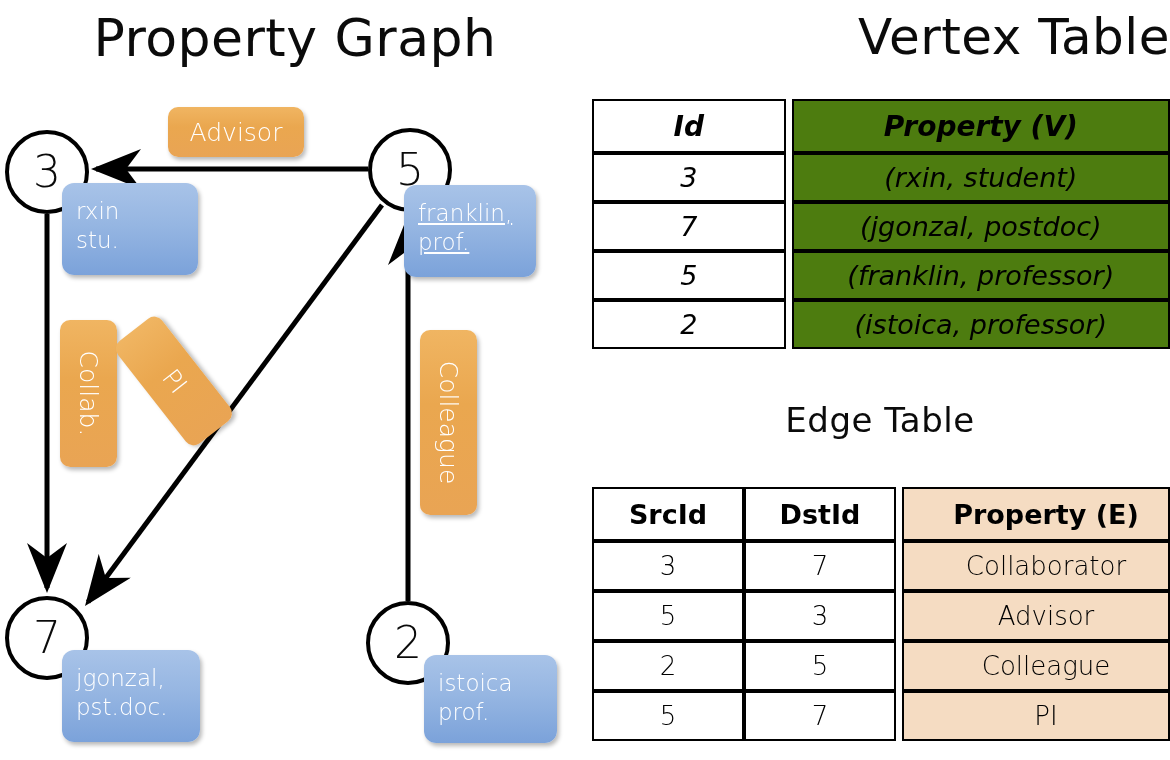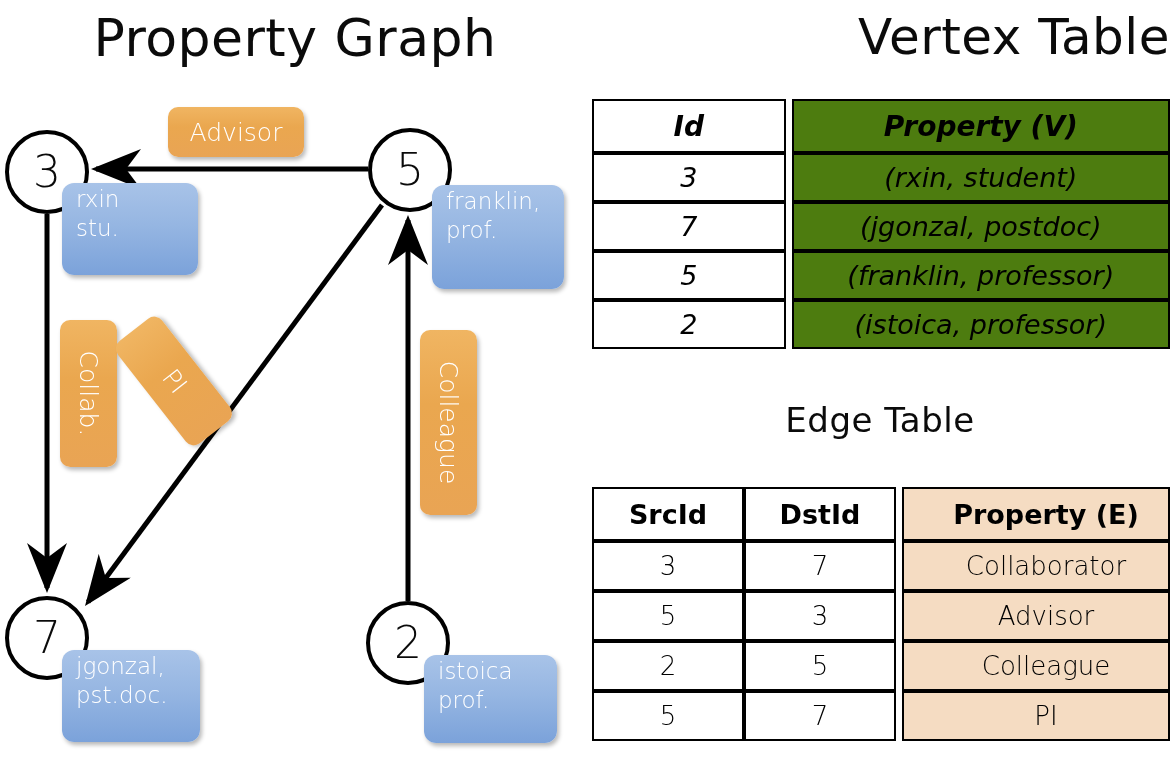--- a/index.html
+++ b/index.html
@@ -70,26 +70,26 @@
   .prop-box {
     position: absolute;
     border-radius: 12px;
     background: linear-gradient(to bottom, #a8c3e8 0%, #96b6e2 45%, #7ba2da 100%);
     box-shadow: 2px 3px 4px rgba(0,0,0,0.28);
     color: #ffffff;
     font-family: "DejaVu Sans", sans-serif;
     font-weight: 300;
     font-size: 23px;
     line-height: 1.28;
-    padding: 2px 14px;
+    padding: 14px 14px;
     box-sizing: border-box;
     z-index: 4;
   }
   #prop-rxin     { left: 62px;  top: 183px; width: 136px; height: 92px; }
-  #prop-franklin { left: 432px; top: 185px; width: 132px; height: 104px; }
+  #prop-franklin { left: 404px; top: 185px; width: 132px; height: 92px; text-decoration: underline; }
   #prop-jgonzal  { left: 62px;  top: 650px; width: 138px; height: 92px; }
   #prop-istoica  { left: 424px; top: 655px; width: 133px; height: 88px; }
 
   
   .edge-label {
     position: absolute;
     border-radius: 10px;
     background: linear-gradient(to bottom, #f0b562 0%, #eaa74f 40%, #e9a454 100%);
     box-shadow: 2px 3px 4px rgba(0,0,0,0.28);
     color: #ffffff;

